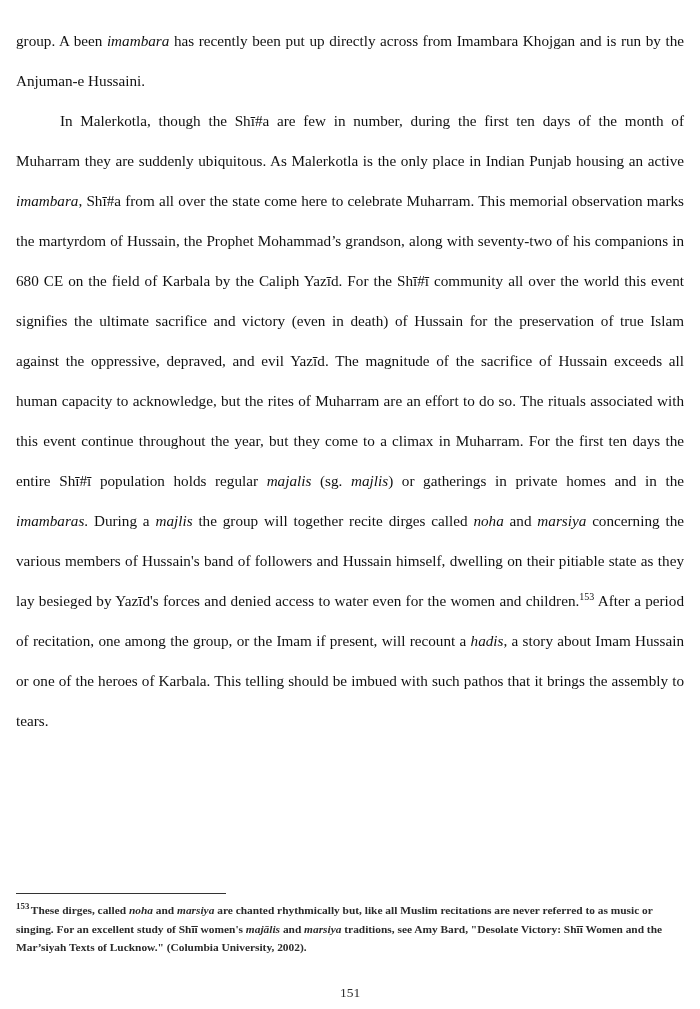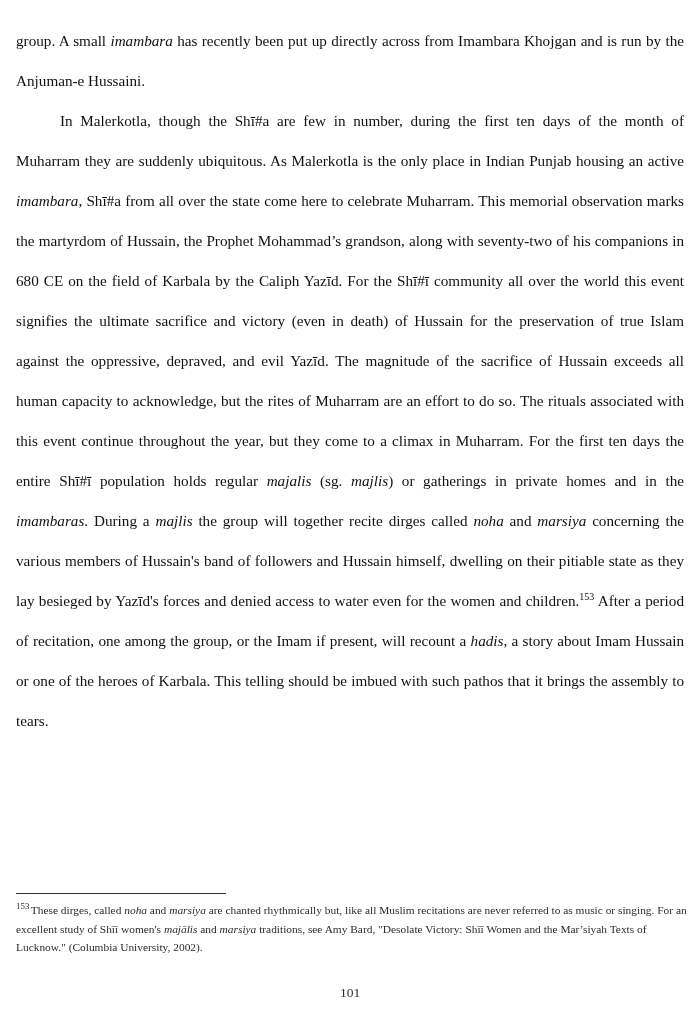--- a/index.html
+++ b/index.html
@@ -75,20 +75,21 @@
     top: 901px;
     width: 672px;
     font-size: 11.4px;
     line-height: 18.5px;
     color: #2b2b2b;
     text-align: left;
   }
   .footnote p {
     margin: 0;
     padding: 0;
+    font-weight: bold;
   }
   .footnote sup.fnnum {
     font-size: 0.78em;
     vertical-align: super;
     line-height: 0;
     margin-right: 1.5px;
   }
 
   
   .page-number {
@@ -100,25 +101,25 @@
     font-size: 13.5px;
     color: #2e2e2e;
   }
 </style>
 </head>
 <body>
 
 <div class="page">
 
   <div class="body-text">
-    <p class="para"><span>group.  A small </span><span class="it">imambara</span><span> has recently been put up directly across from Imambara Khojgan and is run by the Anjuman-e Hussaini.</span></p>
+    <p class="para"><span>group.  A been </span><span class="it">imambara</span><span> has recently been put up directly across from Imambara Khojgan and is run by the Anjuman-e Hussaini.</span></p>
     <p class="para"><span class="indent"></span><span>In Malerkotla, though the Shī#a are few in number, during the first ten days of the month of Muharram they are suddenly ubiquitous.  As Malerkotla is the only place in Indian Punjab housing an active </span><span class="it">imambara</span><span>, Shī#a from all over the state come here to celebrate Muharram. This memorial observation marks the martyrdom of Hussain, the Prophet Mohammad’s grandson, along with seventy-two of his companions in 680 CE on the field of Karbala by the Caliph Yazīd.  For the Shī#ī community all over the world this event signifies the ultimate sacrifice and victory (even in death) of Hussain for the preservation of true Islam against the oppressive, depraved, and evil Yazīd.  The magnitude of the sacrifice of Hussain exceeds all human capacity to acknowledge, but the rites of Muharram are an effort to do so.  The rituals associated with this event continue throughout the year, but they come to a climax in Muharram. For the first ten days the entire Shī#ī population holds regular </span><span class="it">majalis</span><span> (sg. </span><span class="it">majlis</span><span>) or gatherings in private homes and in the </span><span class="it">imambaras</span><span>.  During a </span><span class="it">majlis</span><span> the group will together recite dirges called </span><span class="it">noha</span><span> and </span><span class="it">marsiya</span><span> concerning the various members of Hussain's band of followers and Hussain himself, dwelling on their pitiable state as they lay besieged by Yazīd's forces and denied access to water even for the women and children.</span><sup class="fnref">153</sup><span>  After a period of recitation, one among the group, or the Imam if present, will recount a </span><span class="it">hadis</span><span>, a story about Imam Hussain or one of the heroes of Karbala.  This telling should be imbued with such pathos that it brings the assembly to tears.</span></p>
   </div>
 
   <div class="footnote-rule"></div>
 
   <div class="footnote">
     <p><sup class="fnnum">153</sup><span>These dirges, called </span><span class="it">noha</span><span> and </span><span class="it">marsiya</span><span> are chanted rhythmically but, like all Muslim recitations are never referred to as music or singing.  For an excellent study of Shīī women's </span><span class="it">majālis</span><span> and </span><span class="it">marsiya</span><span> traditions, see Amy Bard, "Desolate Victory: Shīī Women and the Mar’siyah Texts of Lucknow." (Columbia University, 2002).</span></p>
   </div>
 
-  <div class="page-number">101</div>
+  <div class="page-number">151</div>
 
 </div>
 
 </body></html>

